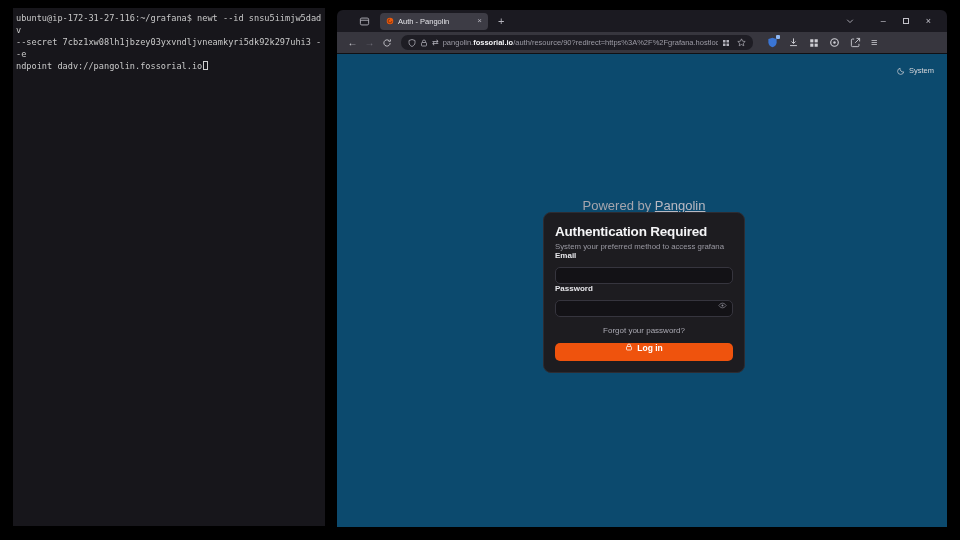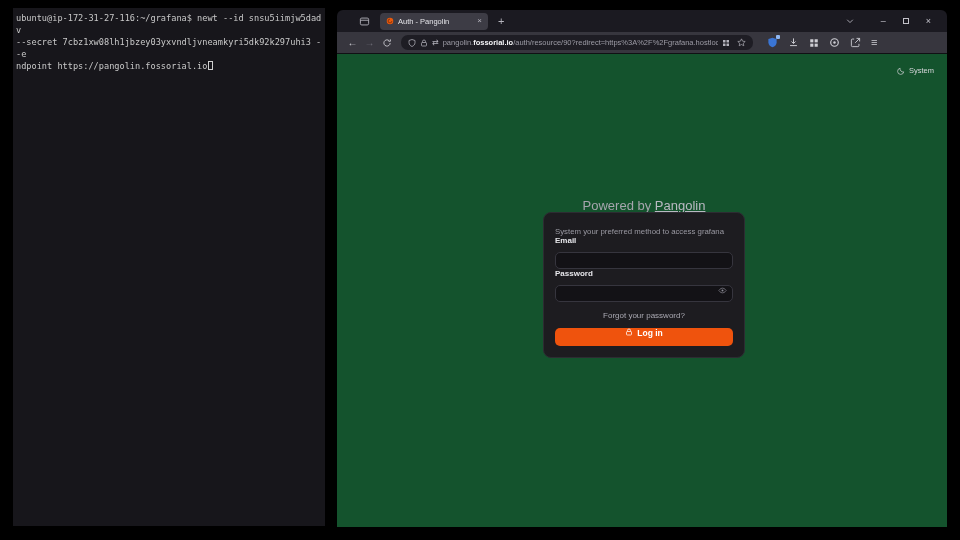--- a/index.html
+++ b/index.html
@@ -46,21 +46,21 @@
     color: #9d9ca6; }
   .urltext .domain { color: #f5f5f8; font-weight: bold; }
   .ubtns { display: flex; gap: 7px; align-items: center; }
   .tool-icons { display: flex; align-items: center; gap: 10px; margin-left: 14px; }
   .ticon { color: #cfcfd5; display: flex; position: relative; }
   .badge { position: absolute; right: -2px; top: -2px; width: 4px; height: 4px;
     border-radius: 1px; background: #8fb7f2; }
   .menu-glyph { font-size: 11px; color: #cfcfd5; line-height: 1; }
 
   .content { position: absolute; top: 43px; left: 0; right: 0; bottom: 0;
-    background: #14532d; border-top: 1px solid #101014; }
+    background: #0c4a6e; border-top: 1px solid #101014; }
 
   .theme-toggle { position: absolute; top: 12px; right: 13px; display: flex;
     align-items: center; gap: 4px; color: #d6d6da; font-size: 7.5px; }
 
   .powered { position: absolute; top: 144px; left: 206px; width: 202px;
     text-align: center; font-size: 13px; color: #a5a5ad; }
   .powered a { color: #b9b9c2; text-decoration: underline; }
 
   .card { position: absolute; left: 206px; top: 158px; width: 202px;
     background: #1d1c20; border: 1px solid #2d2c32; border-radius: 8px;
@@ -89,21 +89,21 @@
     border-radius: 5px; background: var(--accent, #ef530d); color: #fff;
     font-size: 8.5px; font-weight: bold; display: flex; align-items: flex-start;
     justify-content: center; gap: 4px; font-family: "Liberation Sans", sans-serif; }
 </style>
 </head>
 <body>
 
 <div class="terminal">
   <pre><span>ubuntu@ip-172-31-27-116:~/grafana$ newt --id snsu5iimjw5dadv</span>
 <span>--secret 7cbz1xw08lh1jbzey03yxvndljvneamkyri5dk92k297uhi3 --e</span>
-<span>ndpoint https://pangolin.fossorial.io</span><span class="cursor"></span></pre>
+<span>ndpoint dadv://pangolin.fossorial.io</span><span class="cursor"></span></pre>
 </div>
 
 <div class="browser">
 
   <div class="tabbar">
     <span class="ffview">
       <svg width="11" height="11" viewBox="0 0 16 16">
           <rect x="2" y="3" width="12" height="10" rx="2" fill="none" stroke="currentColor" stroke-width="1.3"></rect>
           <path d="M2 6.2h12" stroke="currentColor" stroke-width="1.3"></path>
         </svg>
@@ -220,20 +220,21 @@
       </span>
       <span>System</span>
     </div>
 
     <div class="powered">
       <span>Powered by</span>
       <a href="#">Pangolin</a>
     </div>
 
     <div class="card">
+      <div class="card-title">Authentication Required</div>
       <div class="card-sub">System your preferred method to access grafana</div>
 
 
       <div class="fieldlabel">Email</div>
       <div class="inputwrap">
         <input class="tinput" type="text" style="">
       </div>
 
       <div class="fieldlabel">Password</div>
       <div class="inputwrap">

